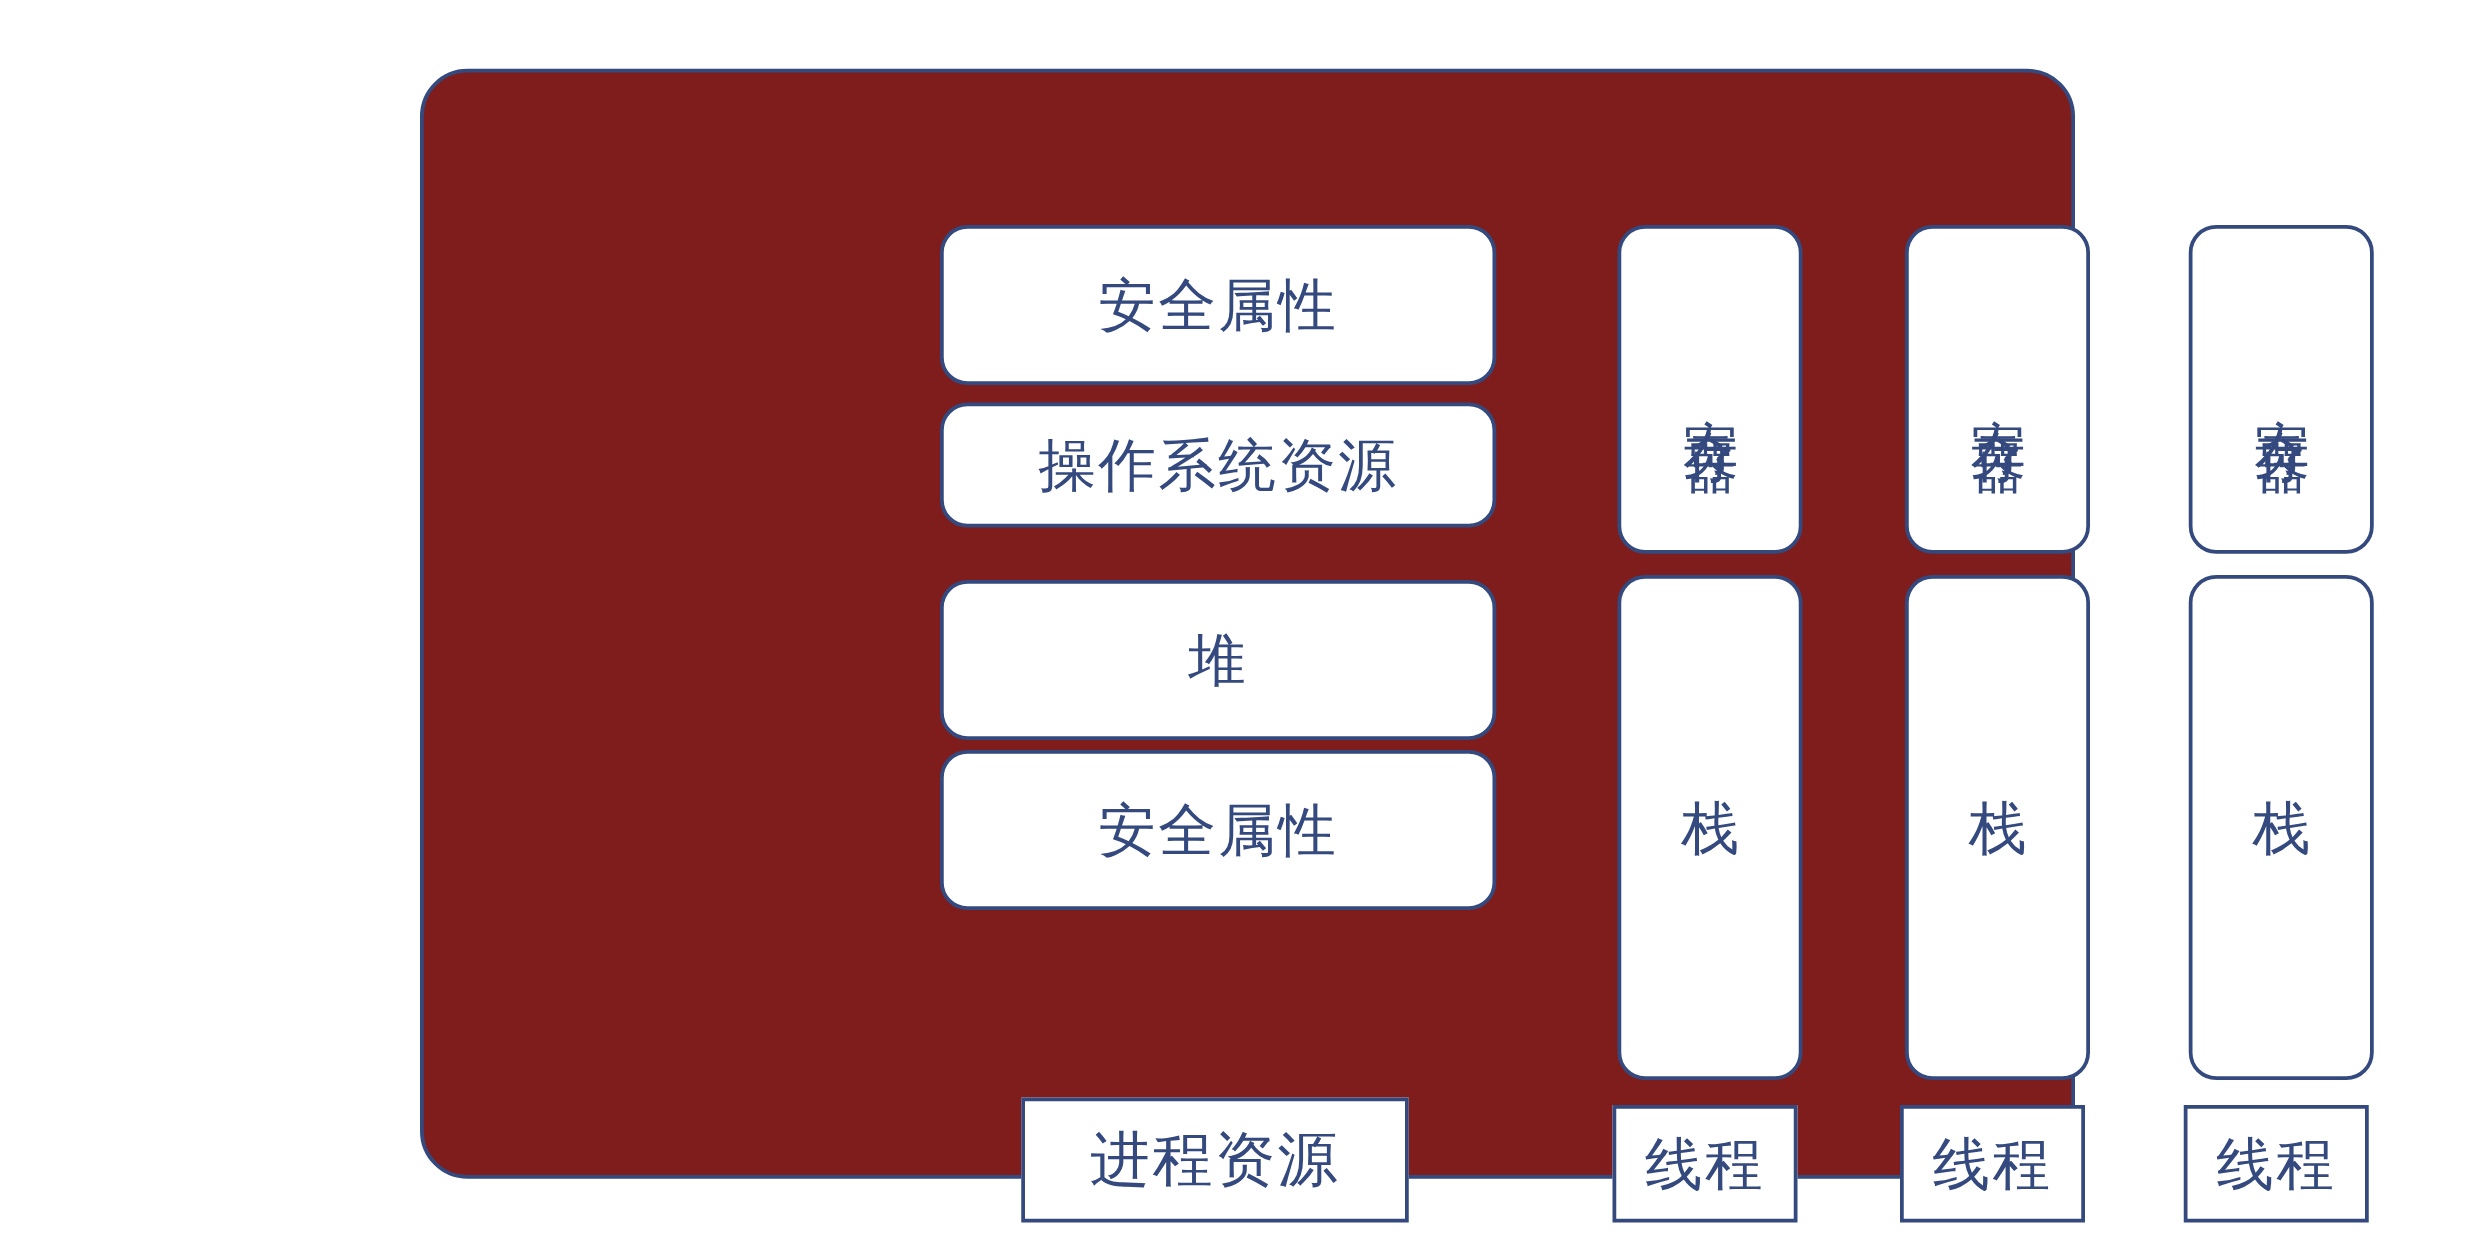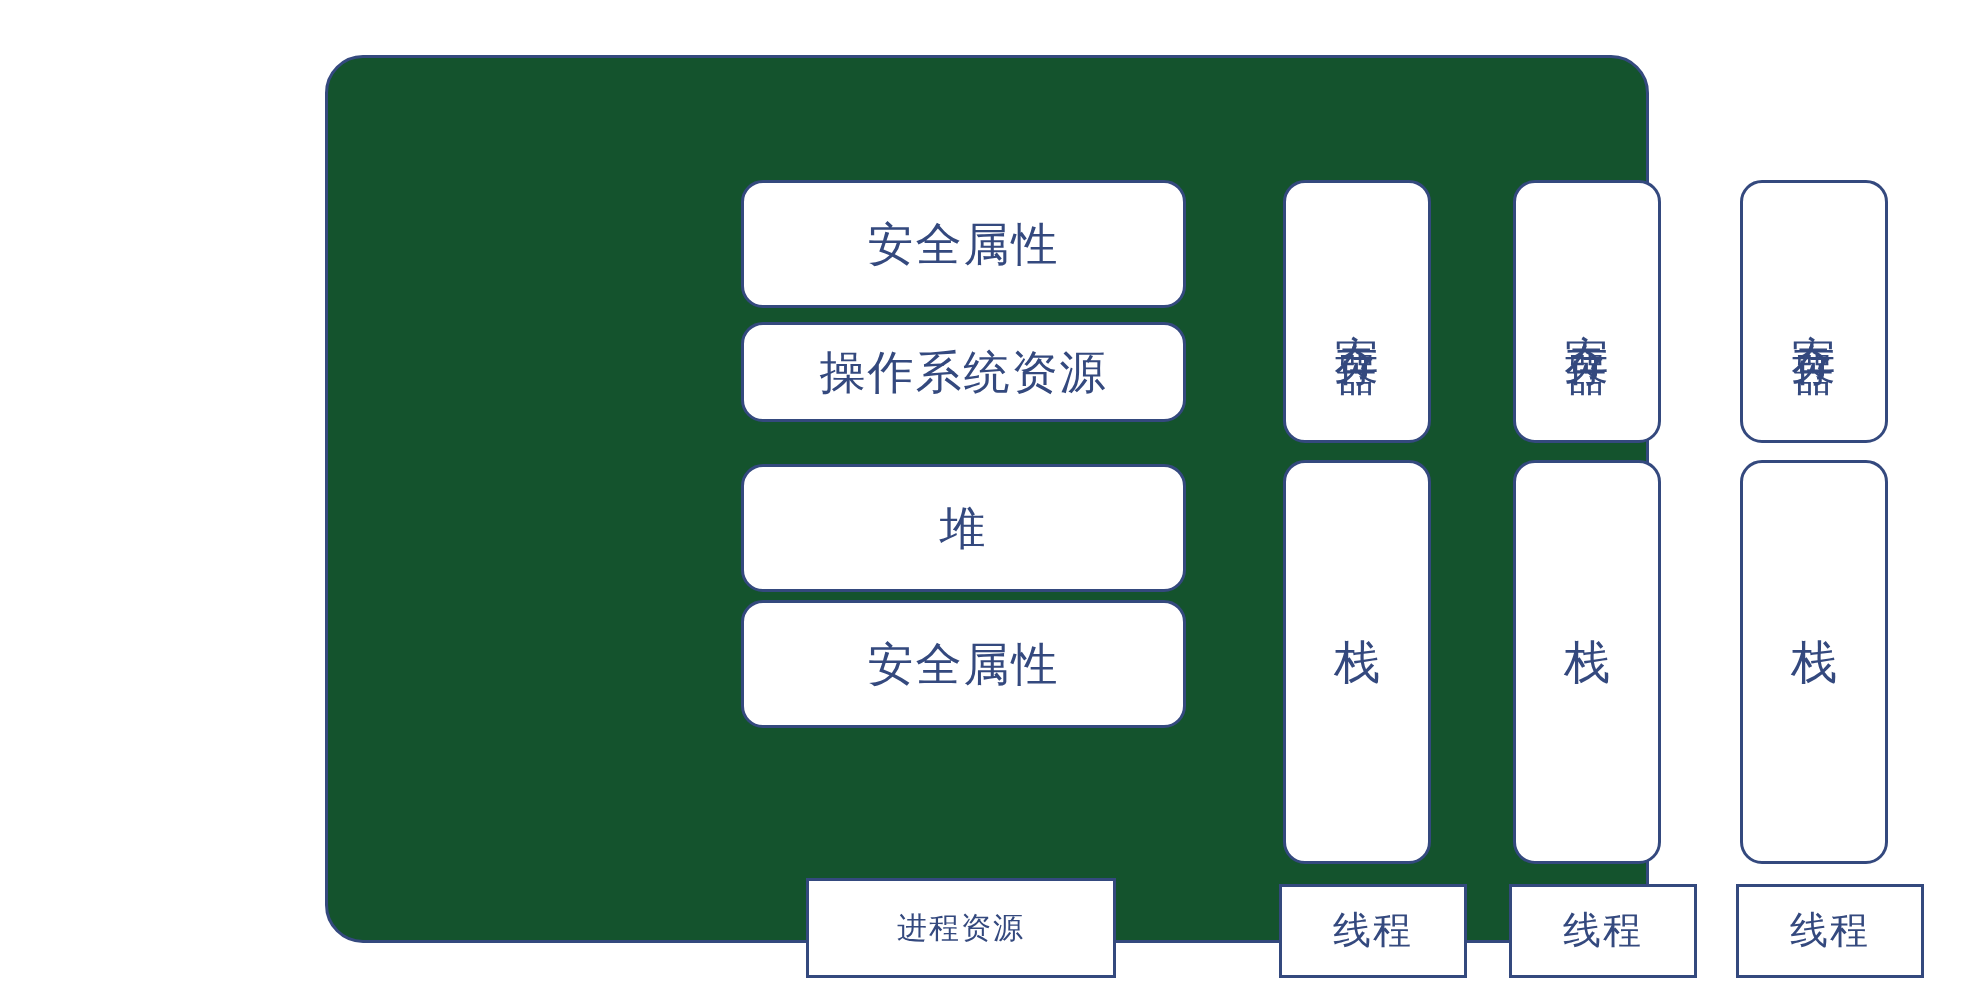--- a/index.html
+++ b/index.html
@@ -18,28 +18,28 @@
   #canvas {
     position: relative;
     width: 1973px;
     height: 1000px;
     background: #ffffff;
   }
 
   
   .process-box {
     position: absolute;
-    left: 325px;
+    left: 336px;
     top: 55px;
     width: 1324px;
     height: 888px;
     box-sizing: border-box;
     border: 3px solid #34497E;
     border-radius: 38px;
-    background: #14532d;
+    background: #7f1d1d;
   }
 
   
   .cell {
     position: absolute;
     box-sizing: border-box;
     border: 3px solid #34497E;
     background: #ffffff;
     display: flex;
     align-items: center;
@@ -70,21 +70,21 @@
   .res-2 { top: 264px;  height: 100px; }
   .res-3 { top: 406px;  height: 128px; }
   .res-4 { top: 542px;  height: 128px; }
   .res-5 { top: 678px;  height: 128px; }
 
   .process-label {
     left: 478px;
     top: 820px;
     width: 310px;
     height: 100px;
-    font-size: 30px;
+    font-size: 48px;
     letter-spacing: 2px;
   }
 
   
   .reg-cell {
     top: 122px;
     height: 263px;
     width: 148px;
     font-size: 44px;
     writing-mode: vertical-rl;
@@ -94,22 +94,22 @@
   }
   .stack-cell {
     top: 402px;
     height: 404px;
     width: 148px;
     font-size: 46px;
   }
   .thread-label {
     top: 826px;
     height: 94px;
-    width: 188px;
-    font-size: 38px;
+    width: 148px;
+    font-size: 46px;
     letter-spacing: 2px;
   }
 
   
   .col-1 .reg-cell,
   .col-1 .stack-cell { left: 955px; }
   .col-1 .thread-label { left: 951px; }
 
   .col-2 .reg-cell,
   .col-2 .stack-cell { left: 1185px; }

